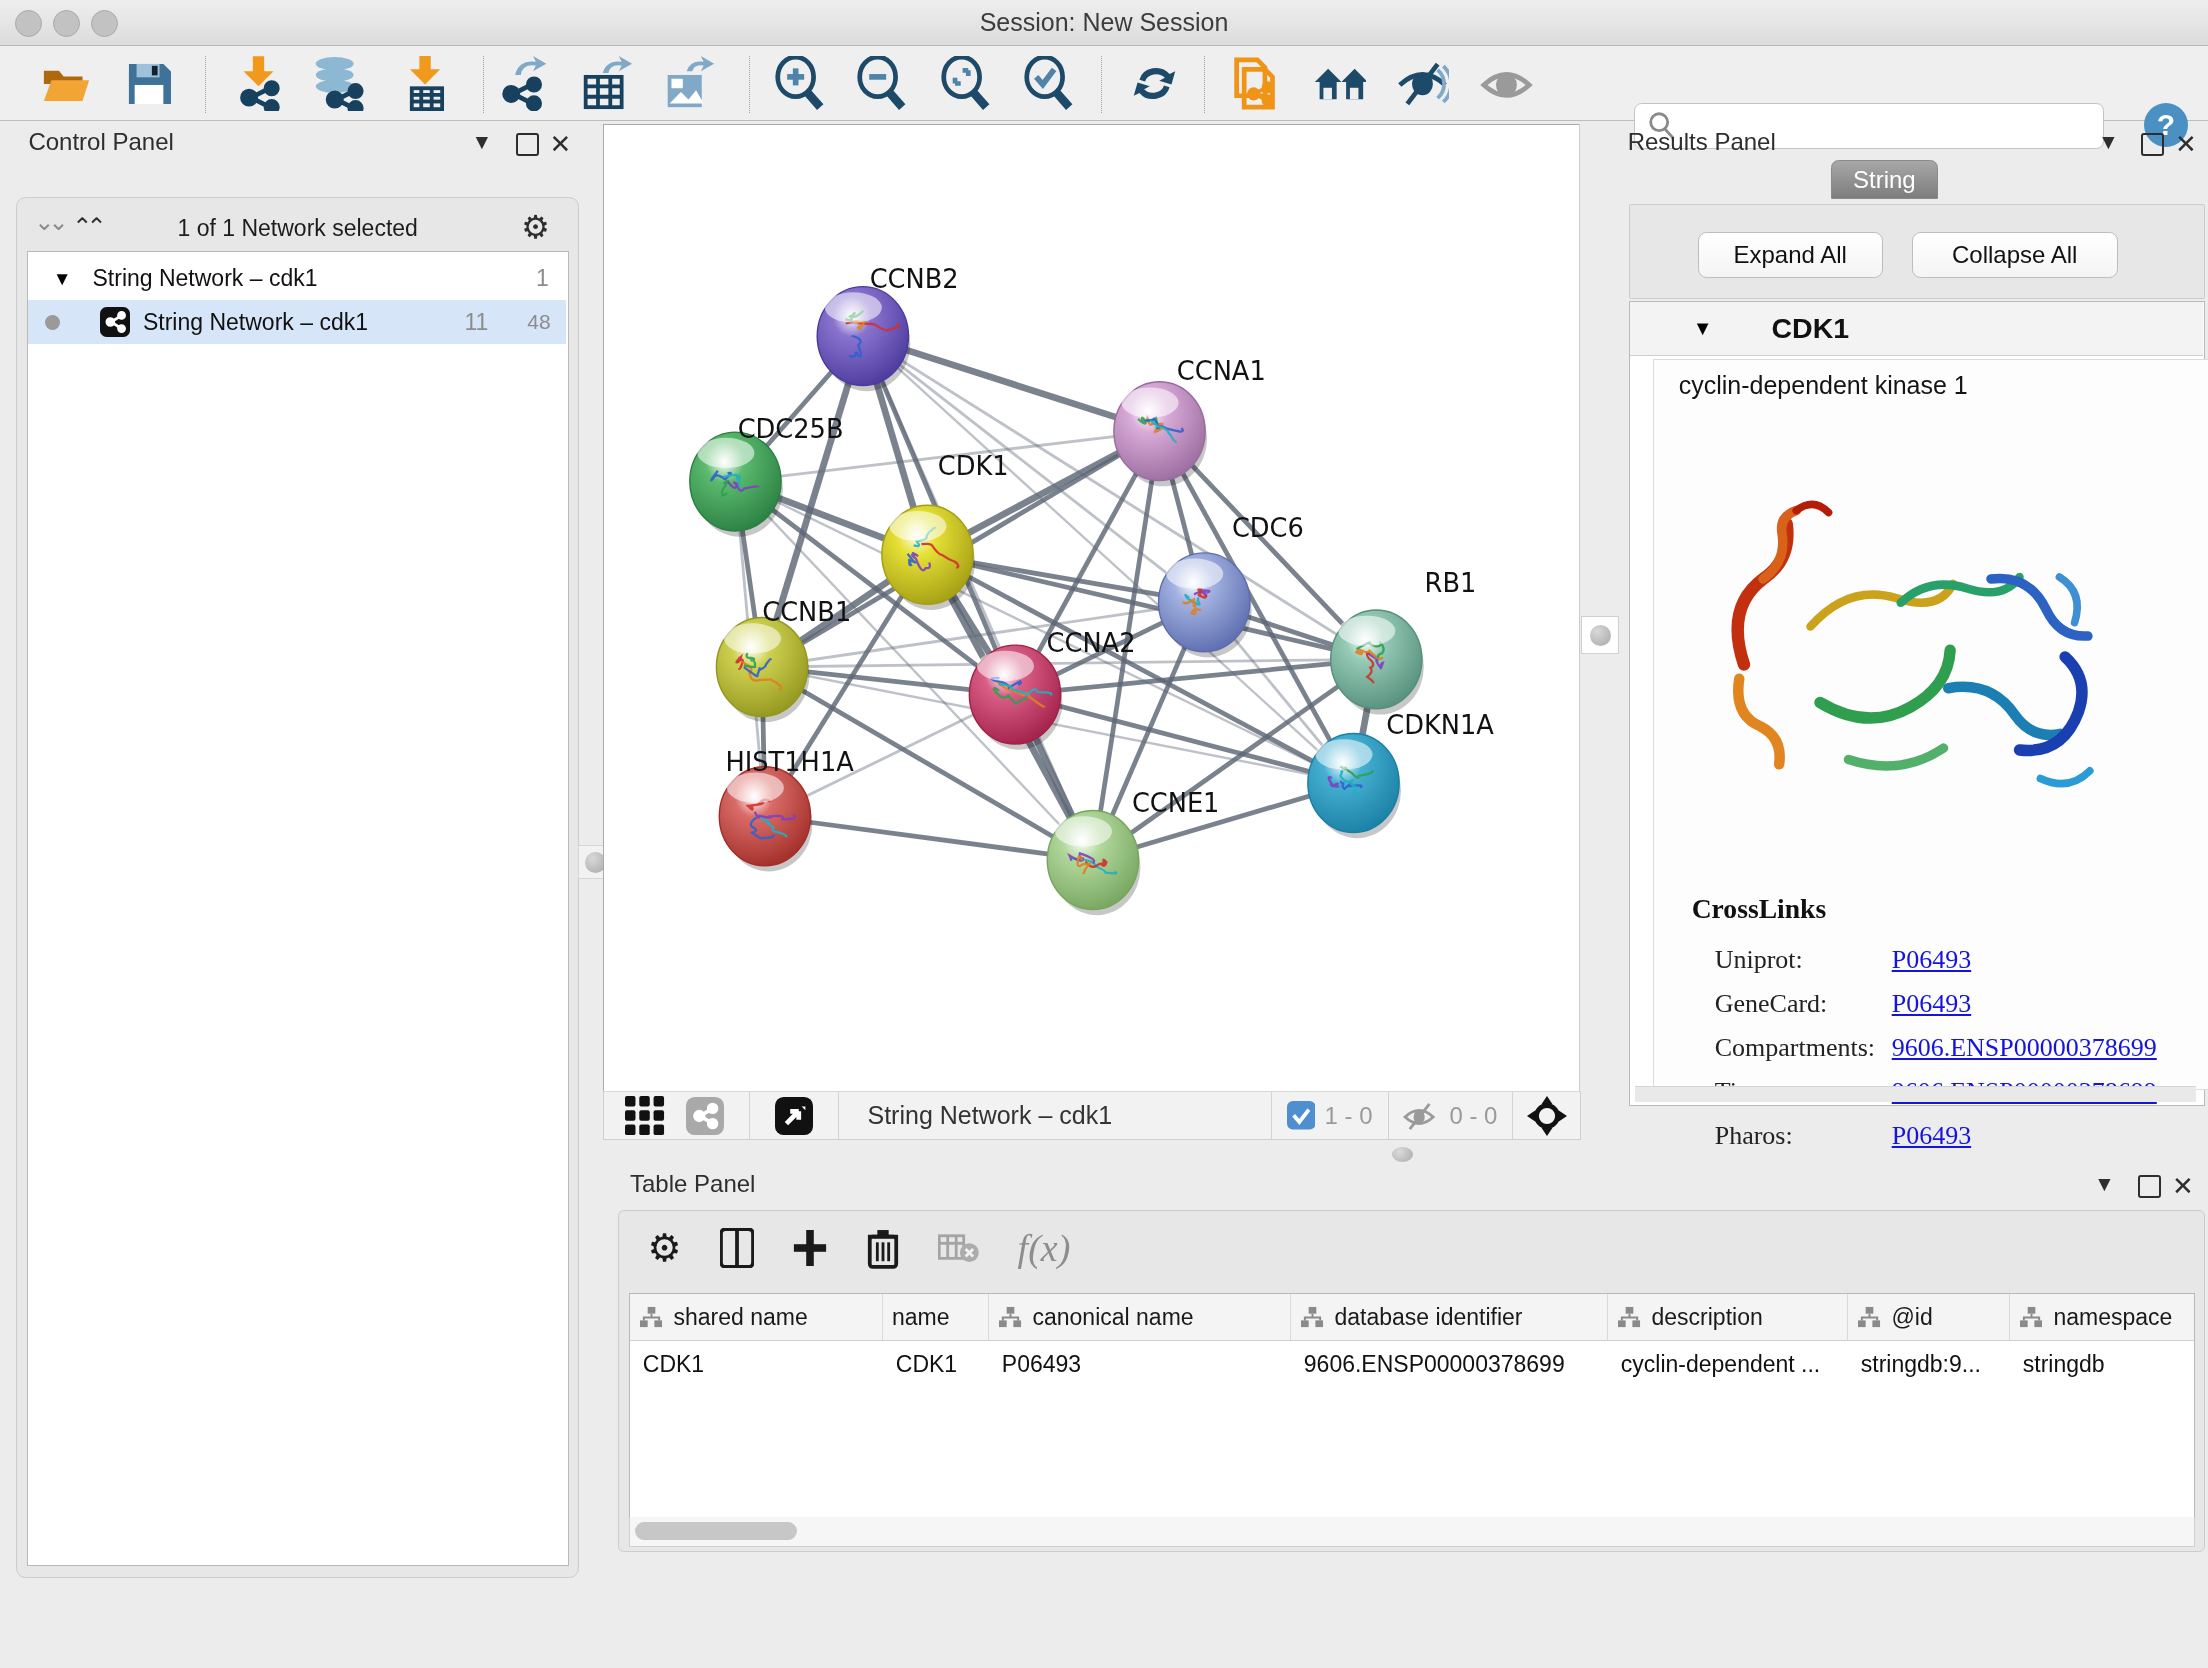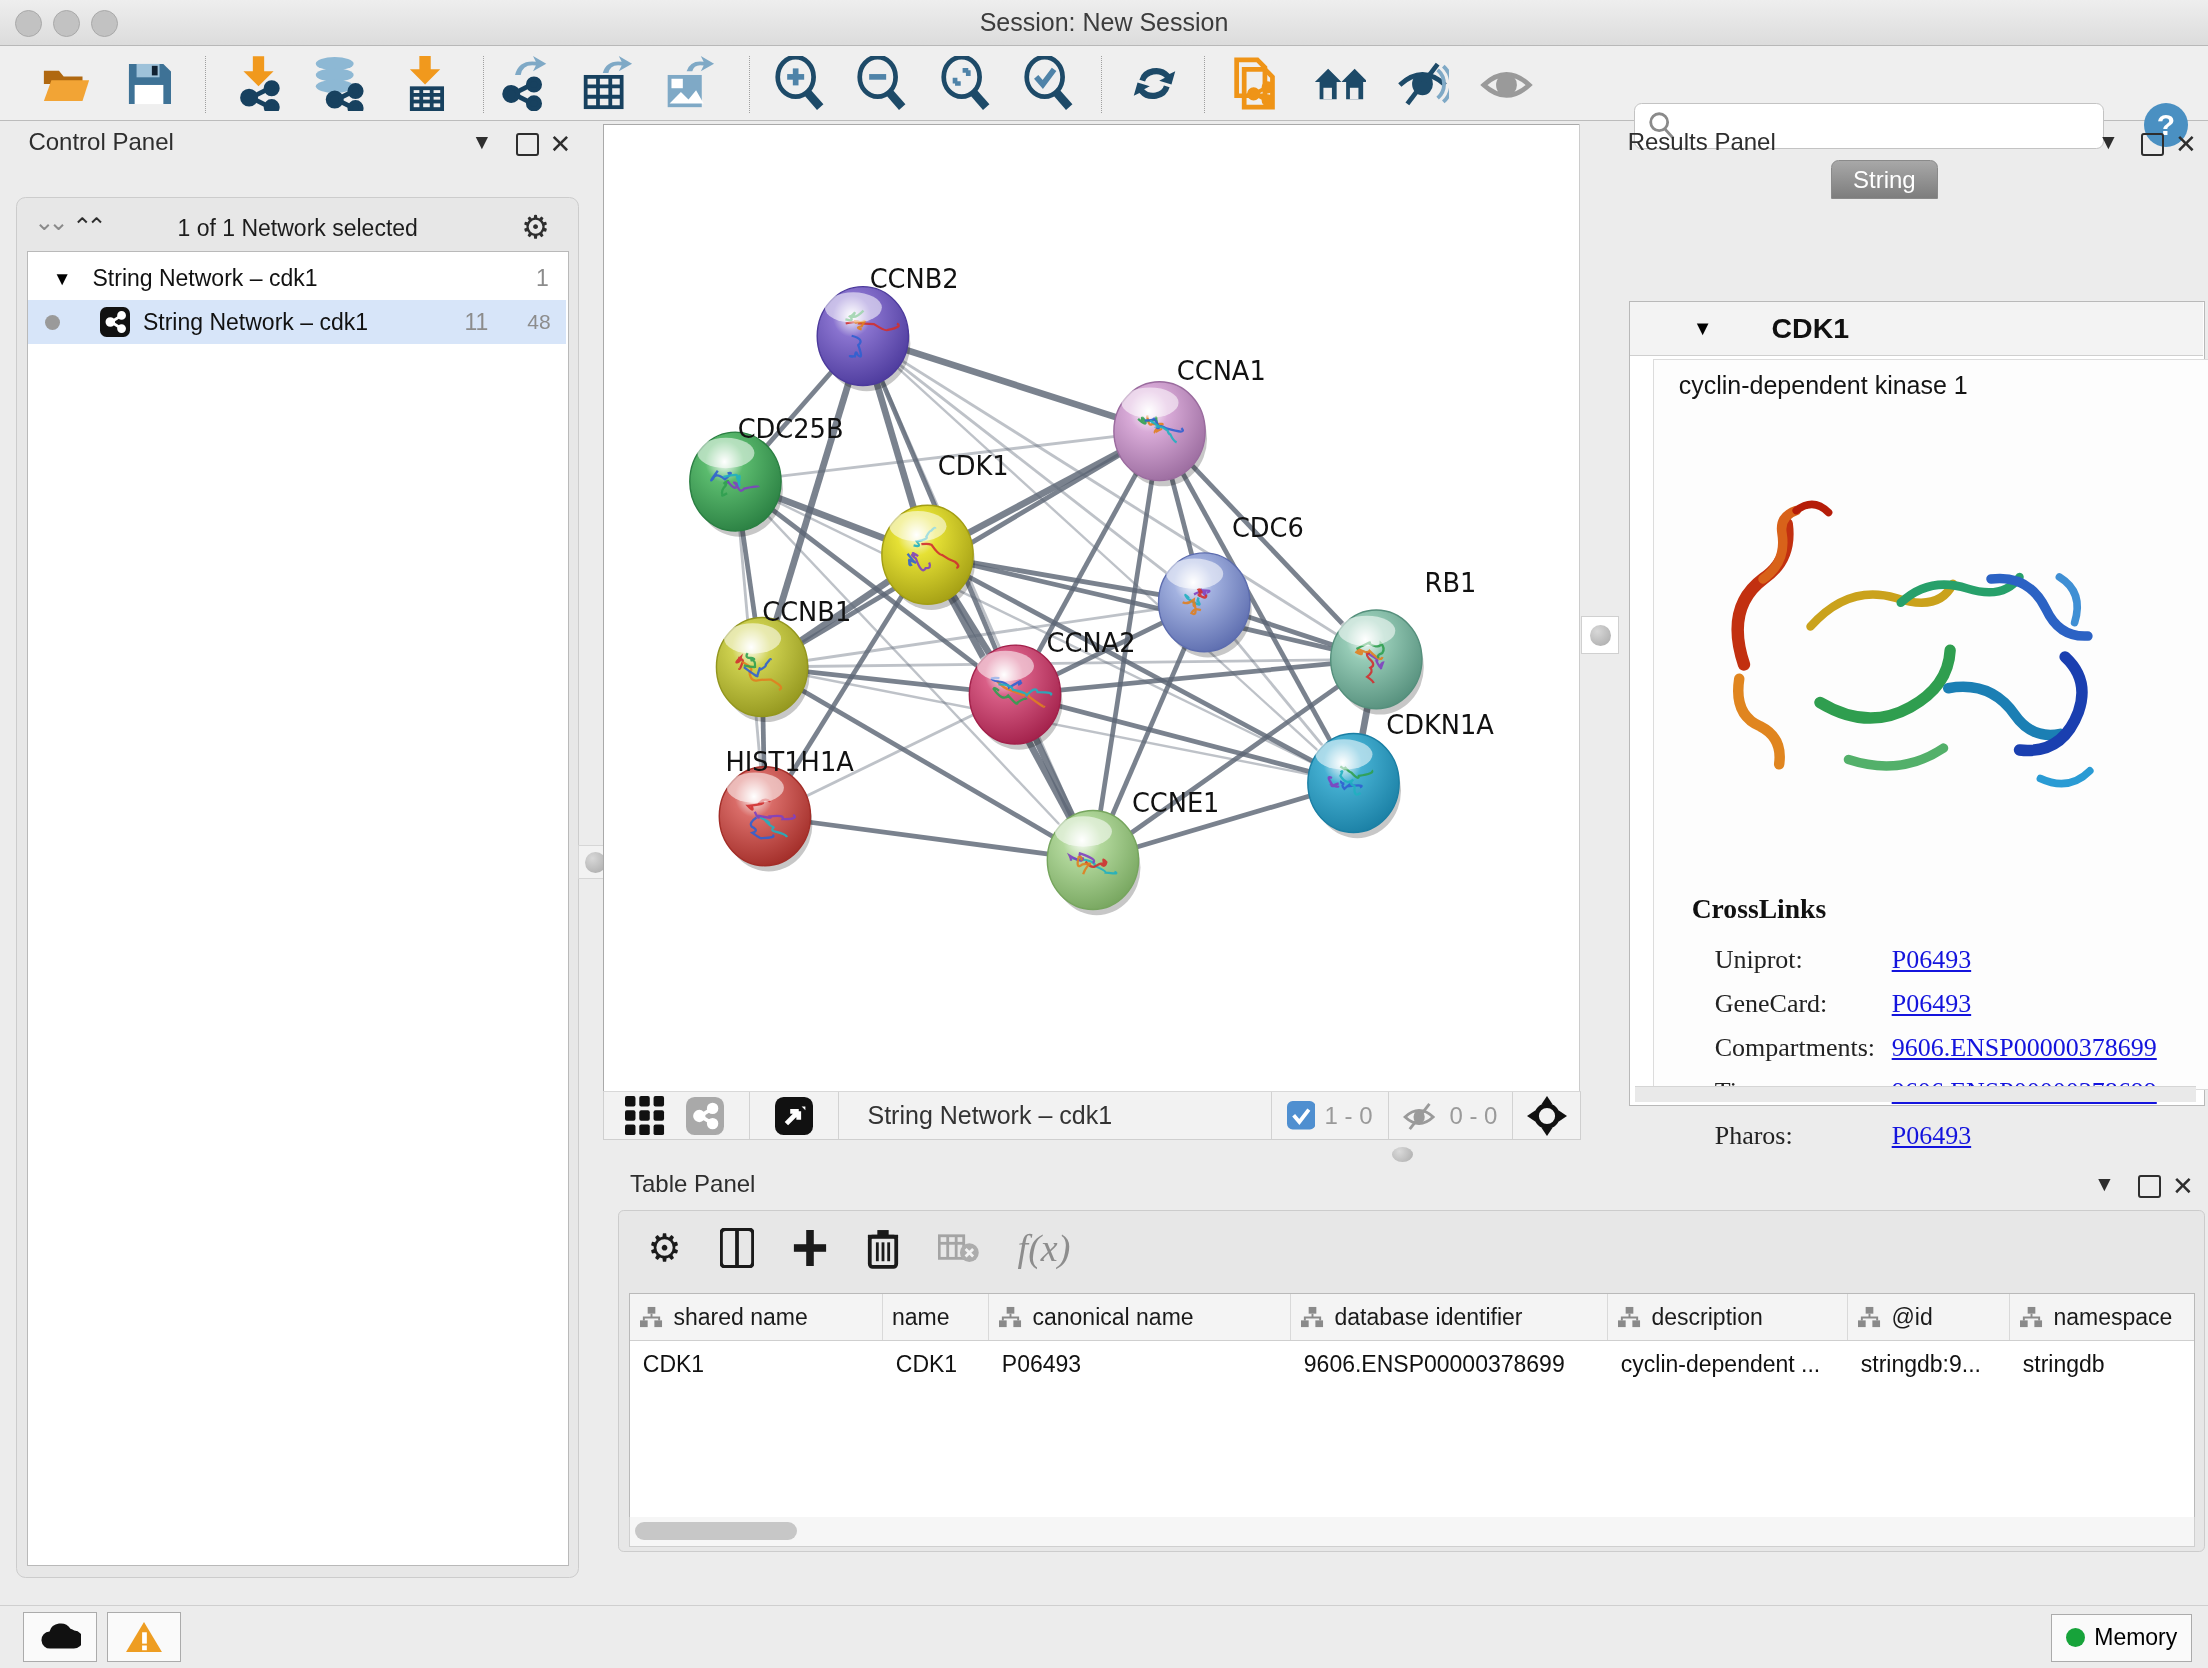--- a/index.html
+++ b/index.html
@@ -570,20 +570,24 @@
   </div>
   <div id="bottom-handle" class="abs"></div>
 
   <div id="rp" class="abs">
     <div class="abs" style="left:5.7px;top:3.8px"><span class="panel-head">Results Panel</span></div>
     <div class="abs ph-ico" style="left:476px;top:5.7px">▼</div>
     <div class="abs float-ico" style="left:519px;top:8.6px"></div>
     <div class="abs ph-ico" style="left:553px;top:4.8px;font-weight:bold;font-size:26px">✕</div>
     <div class="abs" style="left:209px;top:36px"><span class="tab sel">String</span></div>
 
+    <div class="abs groupbox" style="left:6.7px;top:80px;width:574px;height:93px;border-radius:1.9px">
+      <div class="btn abs" style="left:68px;top:27px;width:183px;height:44px">Expand All</div>
+      <div class="btn abs" style="left:282px;top:27px;width:204px;height:44px">Collapse All</div>
+    </div>
 
     <div class="abs whitebox" style="left:6.7px;top:177px;width:574px;height:803px">
       <div class="abs" style="left:0;top:0;width:573px;height:53px;background:#f3f3f3;border-bottom:1px solid #cfcfcf;display:flex;align-items:center">
         <span style="margin-left:63px;font-size:20px">▼</span>
         <span style="margin-left:59px;font-size:28.5px;font-weight:bold;color:#111">CDK1</span>
       </div>
       <div class="abs" style="left:23px;top:57px;width:561px;height:729px;background:#fdfdfd;border:1px solid #dcdcdc">
         <div class="abs" style="left:25px;top:11.4px;font-size:25px;color:#141414">cyclin-dependent kinase 1</div>
 
         <svg class="abs" style="left:52px;top:105px" width="399" height="380" viewBox="0 0 420 400">
@@ -766,33 +770,15 @@
             <div class="cell" style="width: 190px; flex: 0 0 auto;">stringdb</div>
           </div>
       </div>
       <div class="abs" style="left:9.5px;top:306px;width:1564px;height:28.5px;background:#f6f6f6;border:1px solid #cfcfcf;border-top:none">
         <div style="margin-left:5.7px;margin-top:4.8px;width:162px;height:18px;border-radius:9.5px;background:#c7c7c7"></div>
       </div>
     </div>
 
   </div>
 
-  <div id="statusbar" class="abs">
-    <div class="sb-btn abs" style="left:23px">
-      <svg width="42" height="28.5" viewBox="0 0 44 30">
-          <path d="M12 28 a9 9 0 0 1 -1 -18 a12 11 0 0 1 22 -3 a8 8 0 0 1 4 2 a8 8 0 0 1 -1 19z" fill="#111"></path>
-        </svg>
-    </div>
-    <div class="sb-btn abs" style="left:107px">
-      <svg width="40" height="34" viewBox="0 0 42 36">
-          <path d="M21 2 L40 34 H2z" fill="#ee9d22"></path>
-          <rect x="19" y="13" width="5" height="12" fill="#fff"></rect>
-          <rect x="19" y="27" width="5" height="5" fill="#fff"></rect>
-        </svg>
-    </div>
-    <div id="memory-btn" class="abs">
-      <span style="width:19px;height:19px;border-radius:50%;background:#17a33a;display:inline-block"></span>
-      <span>Memory</span>
-    </div>
-  </div>
 
 </div>
 
 
 </body></html>

